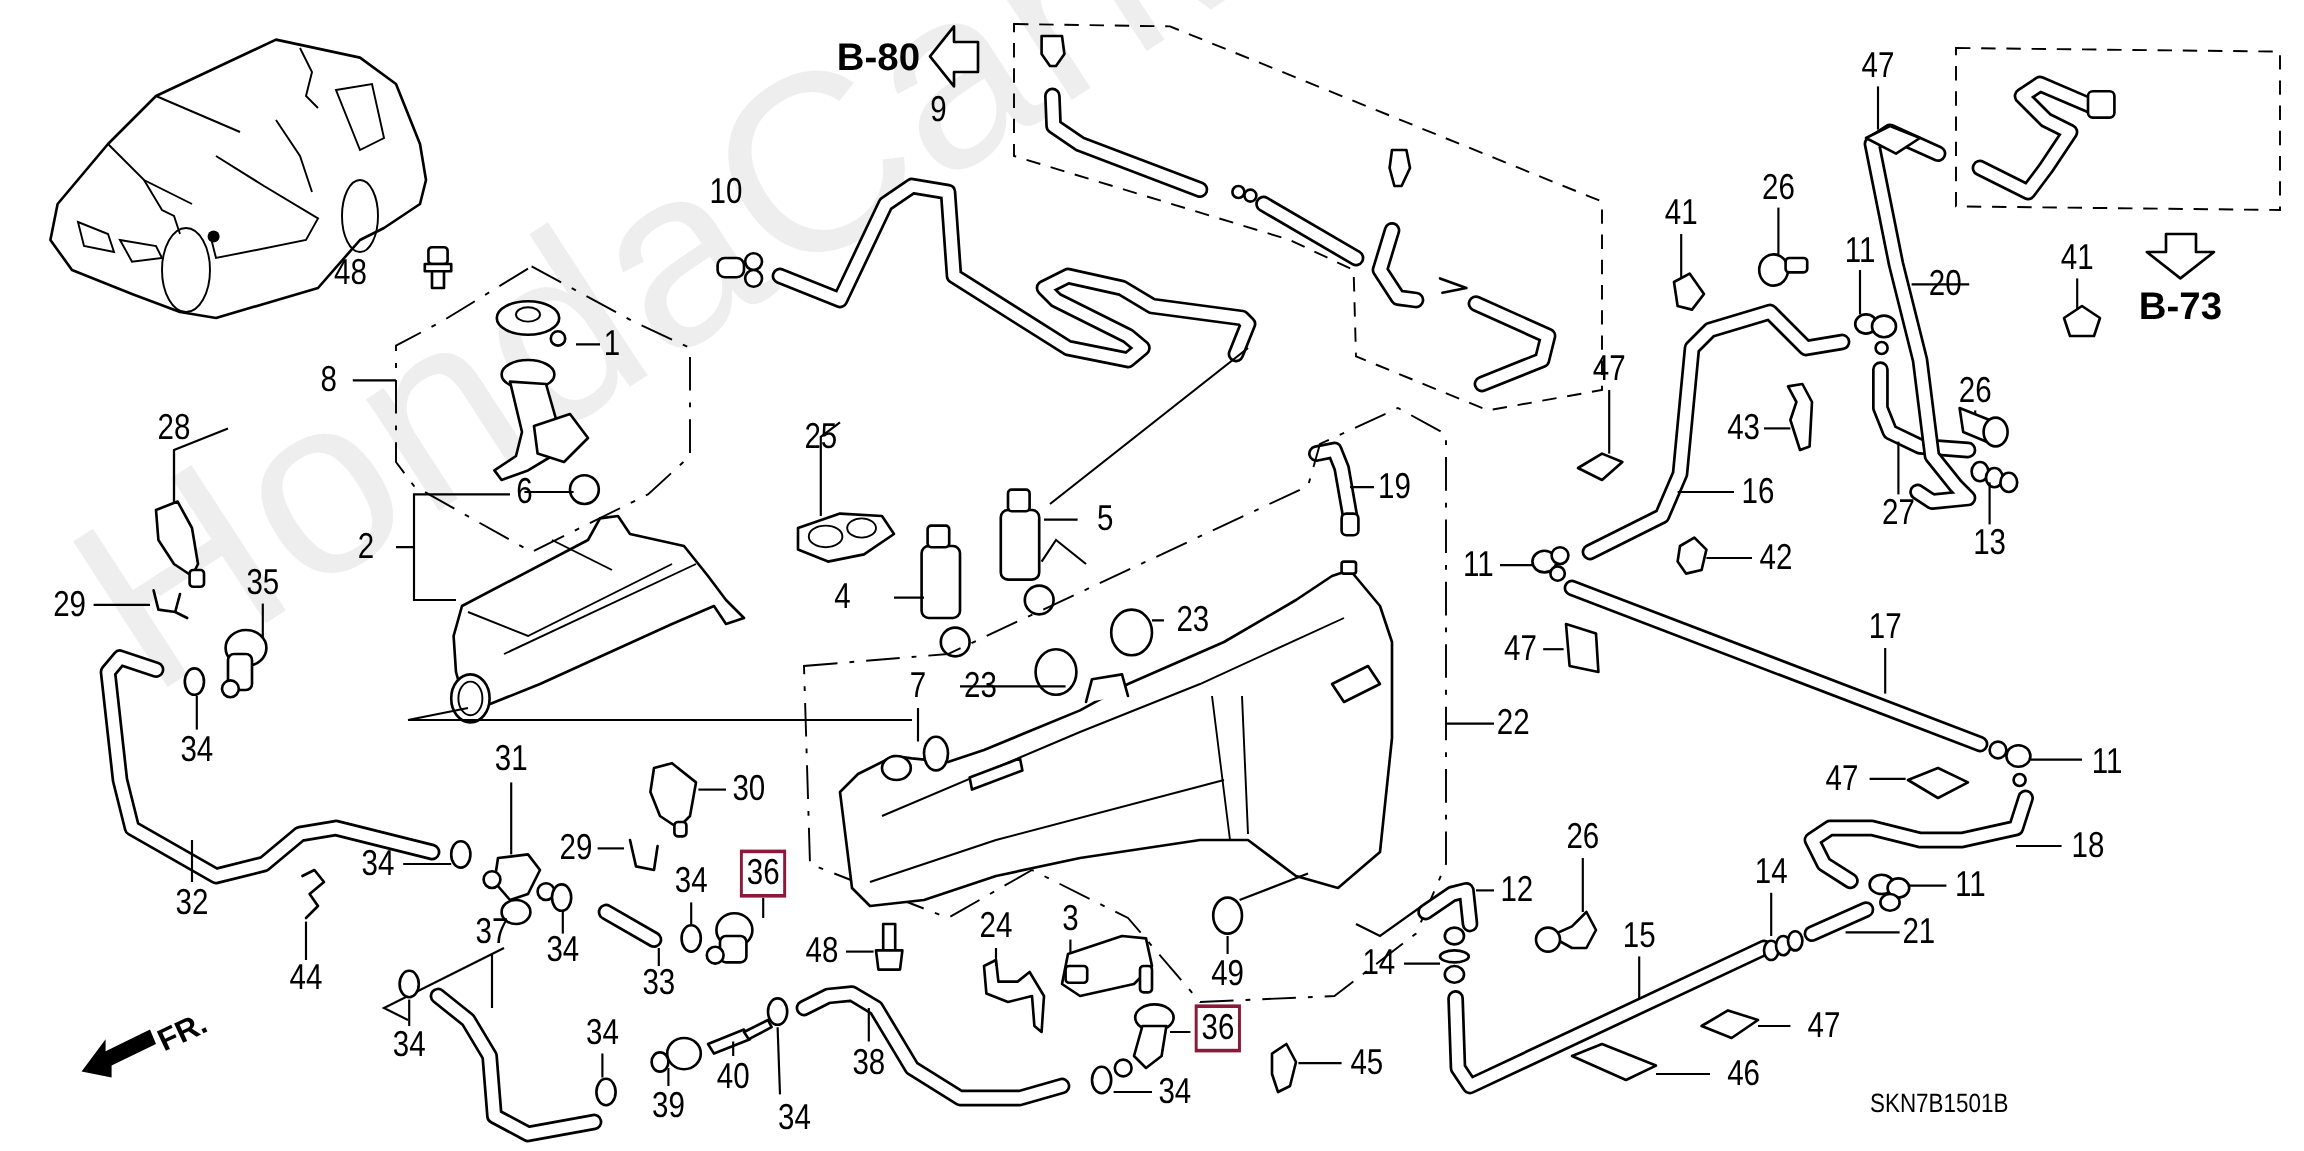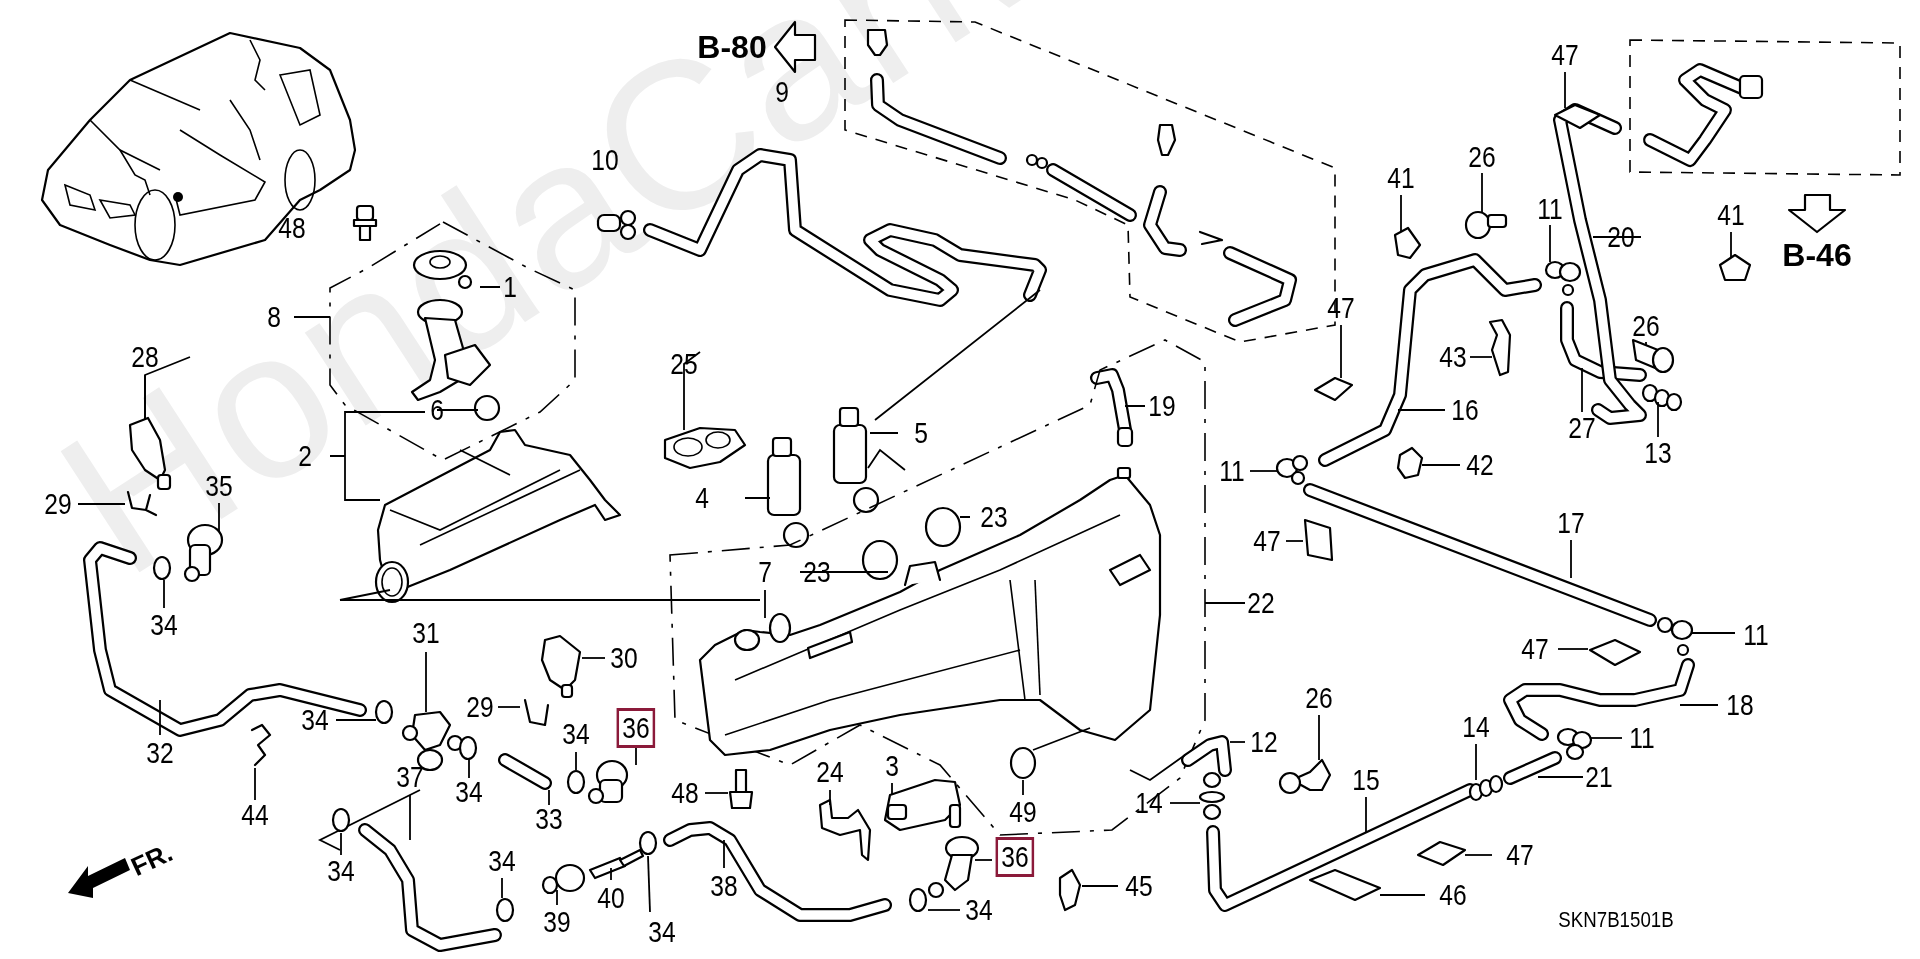--- a/index.html
+++ b/index.html
@@ -437,21 +437,21 @@
     <path class="part" d="M1310,880 L1335,870 L1380,888 L1355,900 Z"></path>
   </g>
   <line class="leader" x1="1380" y1="895" x2="1425" y2="895"></line>
 
   <g>
     <path d="M68,893 L88,866 L88,876 L125,858 L130,870 L93,888 L93,898 Z" fill="#000"></path>
   </g>
 </svg>
 
 <div class="ref" style="left:732px;top:47px;">B-80</div>
-<div class="ref" style="left:1817px;top:255px;">B-46</div>
+<div class="ref" style="left:1817px;top:255px;">B-73</div>
 <div class="fr" style="left:152px;top:860px;">FR.</div>
 <div class="code" style="left:1616px;top:920px;">SKN7B1501B</div>
 
 <div id="callouts">
     <div class="lbl" style="left: 510px; top: 287px;">1</div>
     <div class="lbl" style="left: 305px; top: 456px;">2</div>
     <div class="lbl" style="left: 892px; top: 766px;">3</div>
     <div class="lbl" style="left: 702px; top: 498px;">4</div>
     <div class="lbl" style="left: 921px; top: 433px;">5</div>
     <div class="lbl" style="left: 437px; top: 410px;">6</div>

